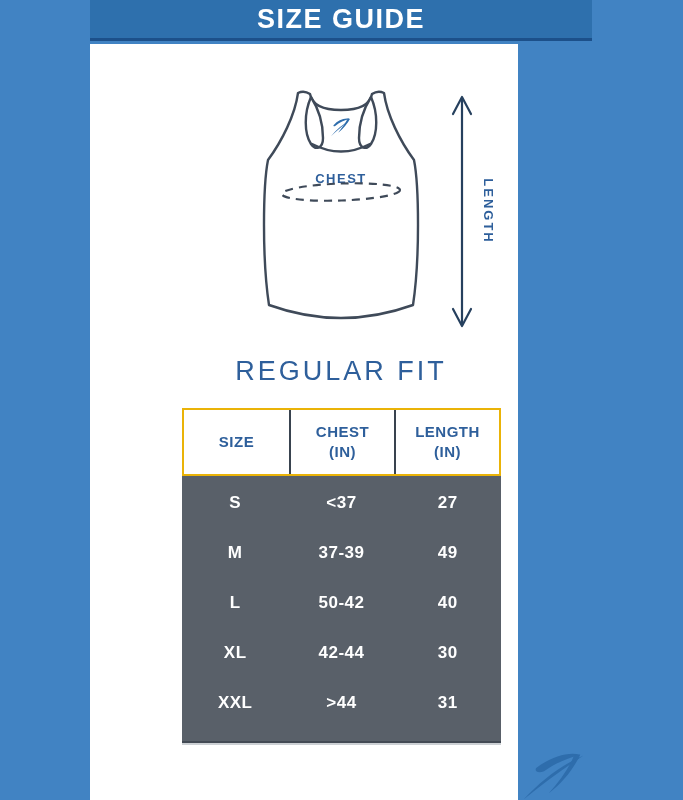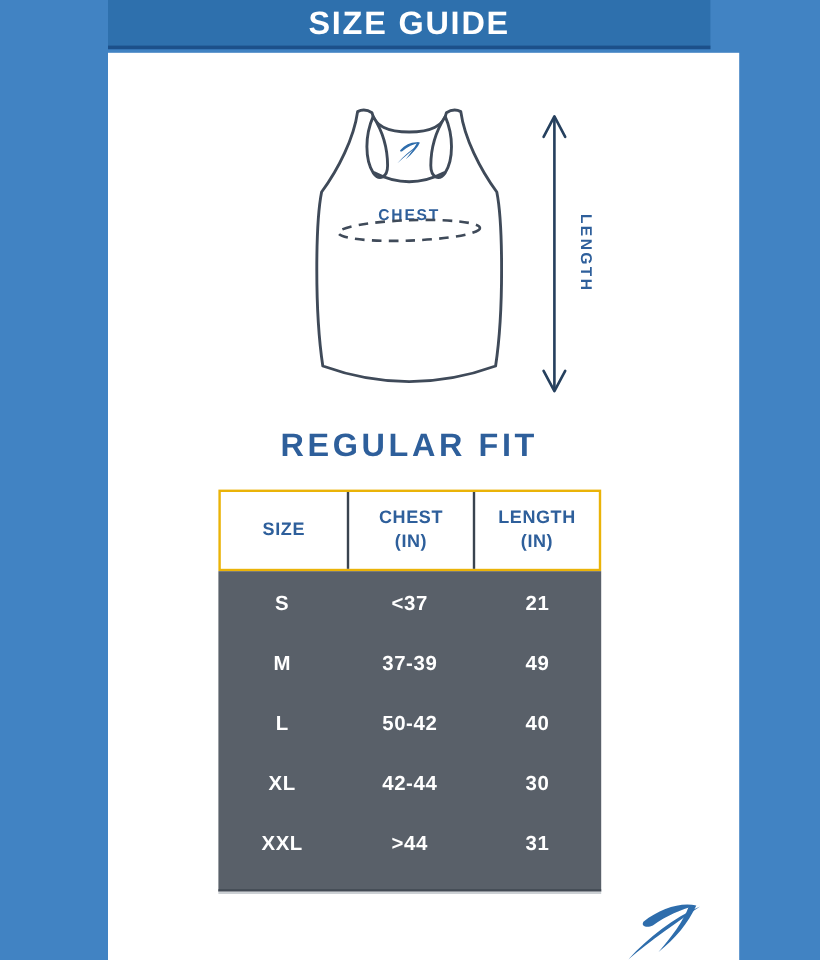--- a/index.html
+++ b/index.html
@@ -17,29 +17,29 @@
     position: absolute; left: 90px; top: 0; width: 502px; height: 41px;
     background: #2e70ad;
     border-bottom: 3px solid #1c508a;
     display: flex; align-items: center; justify-content: center;
   }
   .banner-title {
     color: #ffffff; font-size: 27px; font-weight: bold; letter-spacing: 1.5px;
   }
   
   .content {
-    position: absolute; left: 90px; top: 44px; width: 526px; height: 756px;
+    position: absolute; left: 90px; top: 44px; width: 428px; height: 756px;
     background: #ffffff;
   }
   .tank-svg { position: absolute; left: 170px; top: 45px; }
   .arrow-svg { position: absolute; left: 348px; top: 45px; }
   .fit-title {
     position: absolute; left: 0; top: 312px; width: 502px;
     text-align: center;
-    color: #2e5f9b; font-size: 27px; font-weight: bold; letter-spacing: 3px;
+    color: #2e5f9b; font-size: 27px; font-weight: normal; letter-spacing: 3px;
   }
   
   .size-table { position: absolute; left: 92px; top: 364px; width: 319px; }
   .thead {
     display: grid; grid-template-columns: 1fr 1fr 1fr;
     border: 2px solid #eab308;
     background: #ffffff;
     height: 68px;
   }
   .th {
@@ -129,21 +129,21 @@
         <div class="th">SIZE</div>
         <div class="th">CHEST
 (IN)</div>
         <div class="th">LENGTH
 (IN)</div>
       </div>
       <div class="tbody">
         <div class="trow">
           <div class="td">S</div>
           <div class="td">&lt;37</div>
-          <div class="td">21</div>
+          <div class="td">27</div>
         </div>
         <div class="trow">
           <div class="td">M</div>
           <div class="td">37-39</div>
           <div class="td">49</div>
         </div>
         <div class="trow">
           <div class="td">L</div>
           <div class="td">50-42</div>
           <div class="td">40</div>

